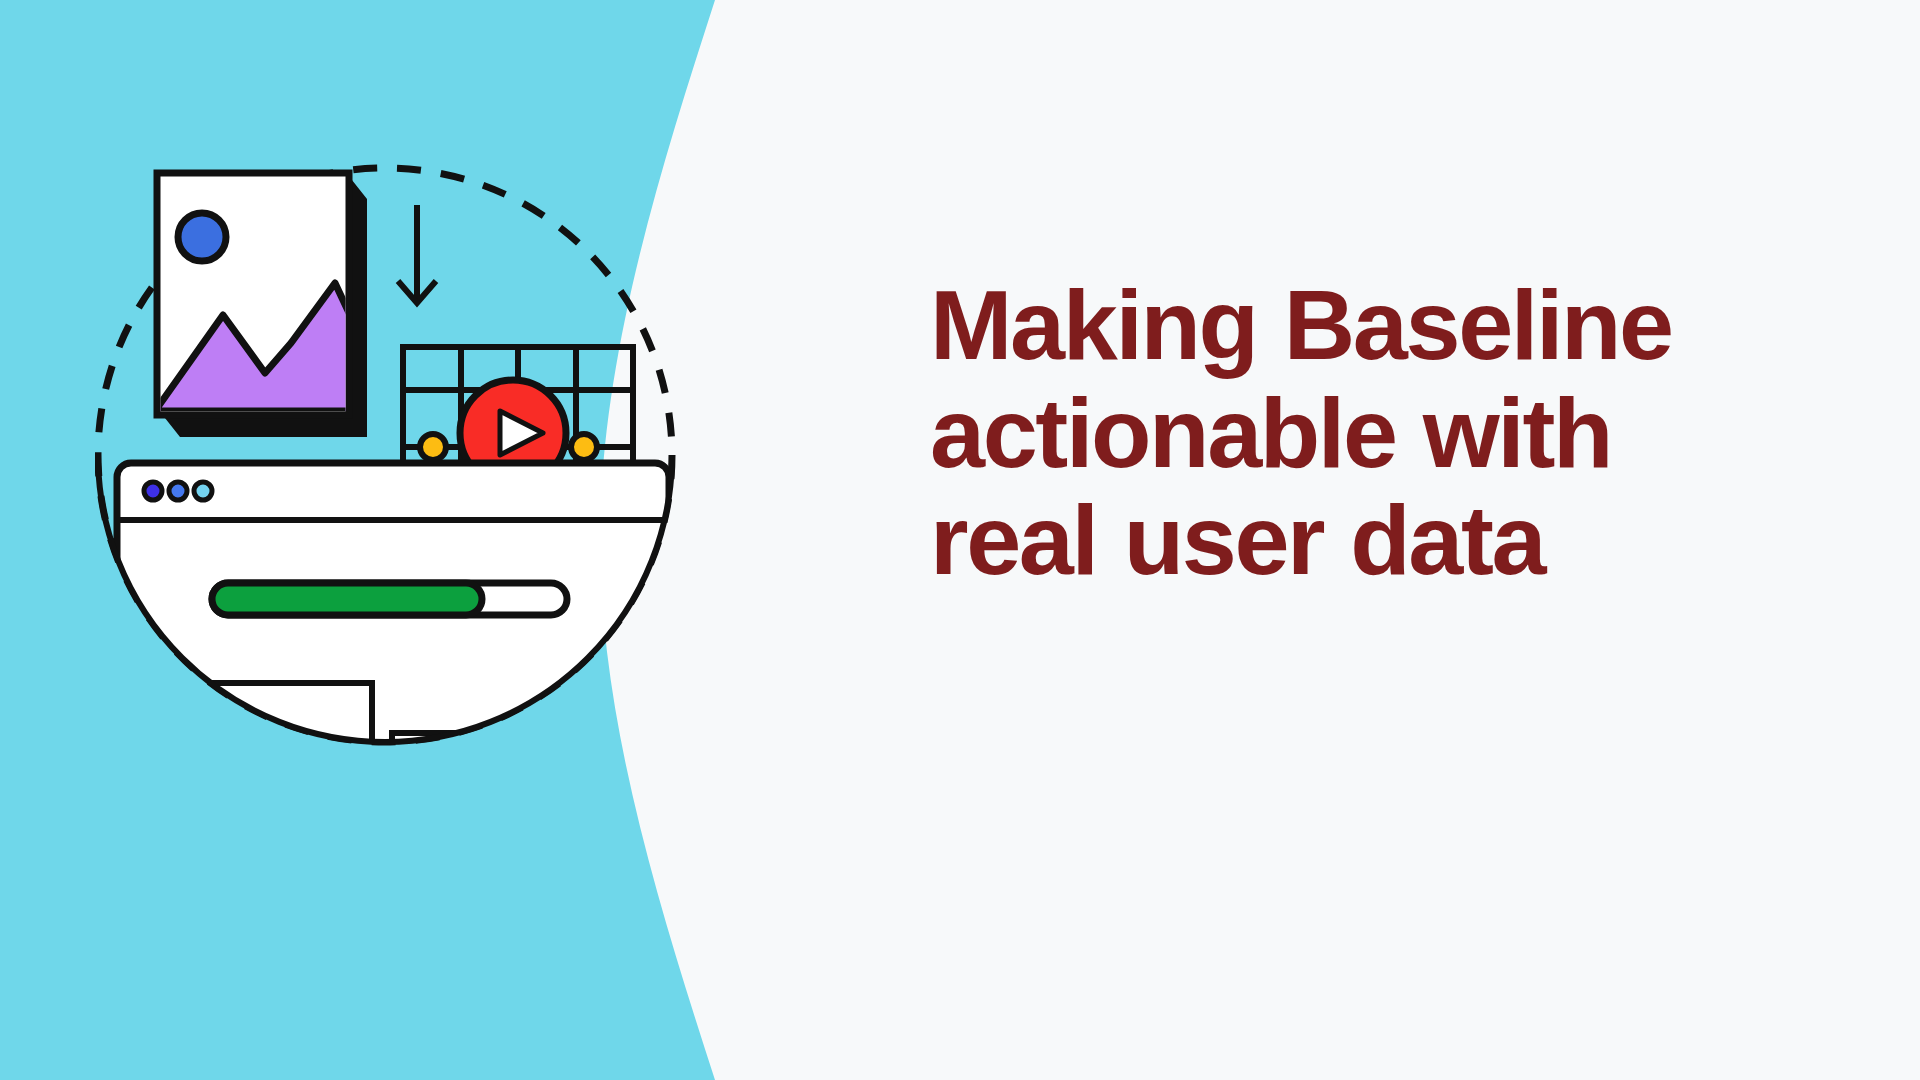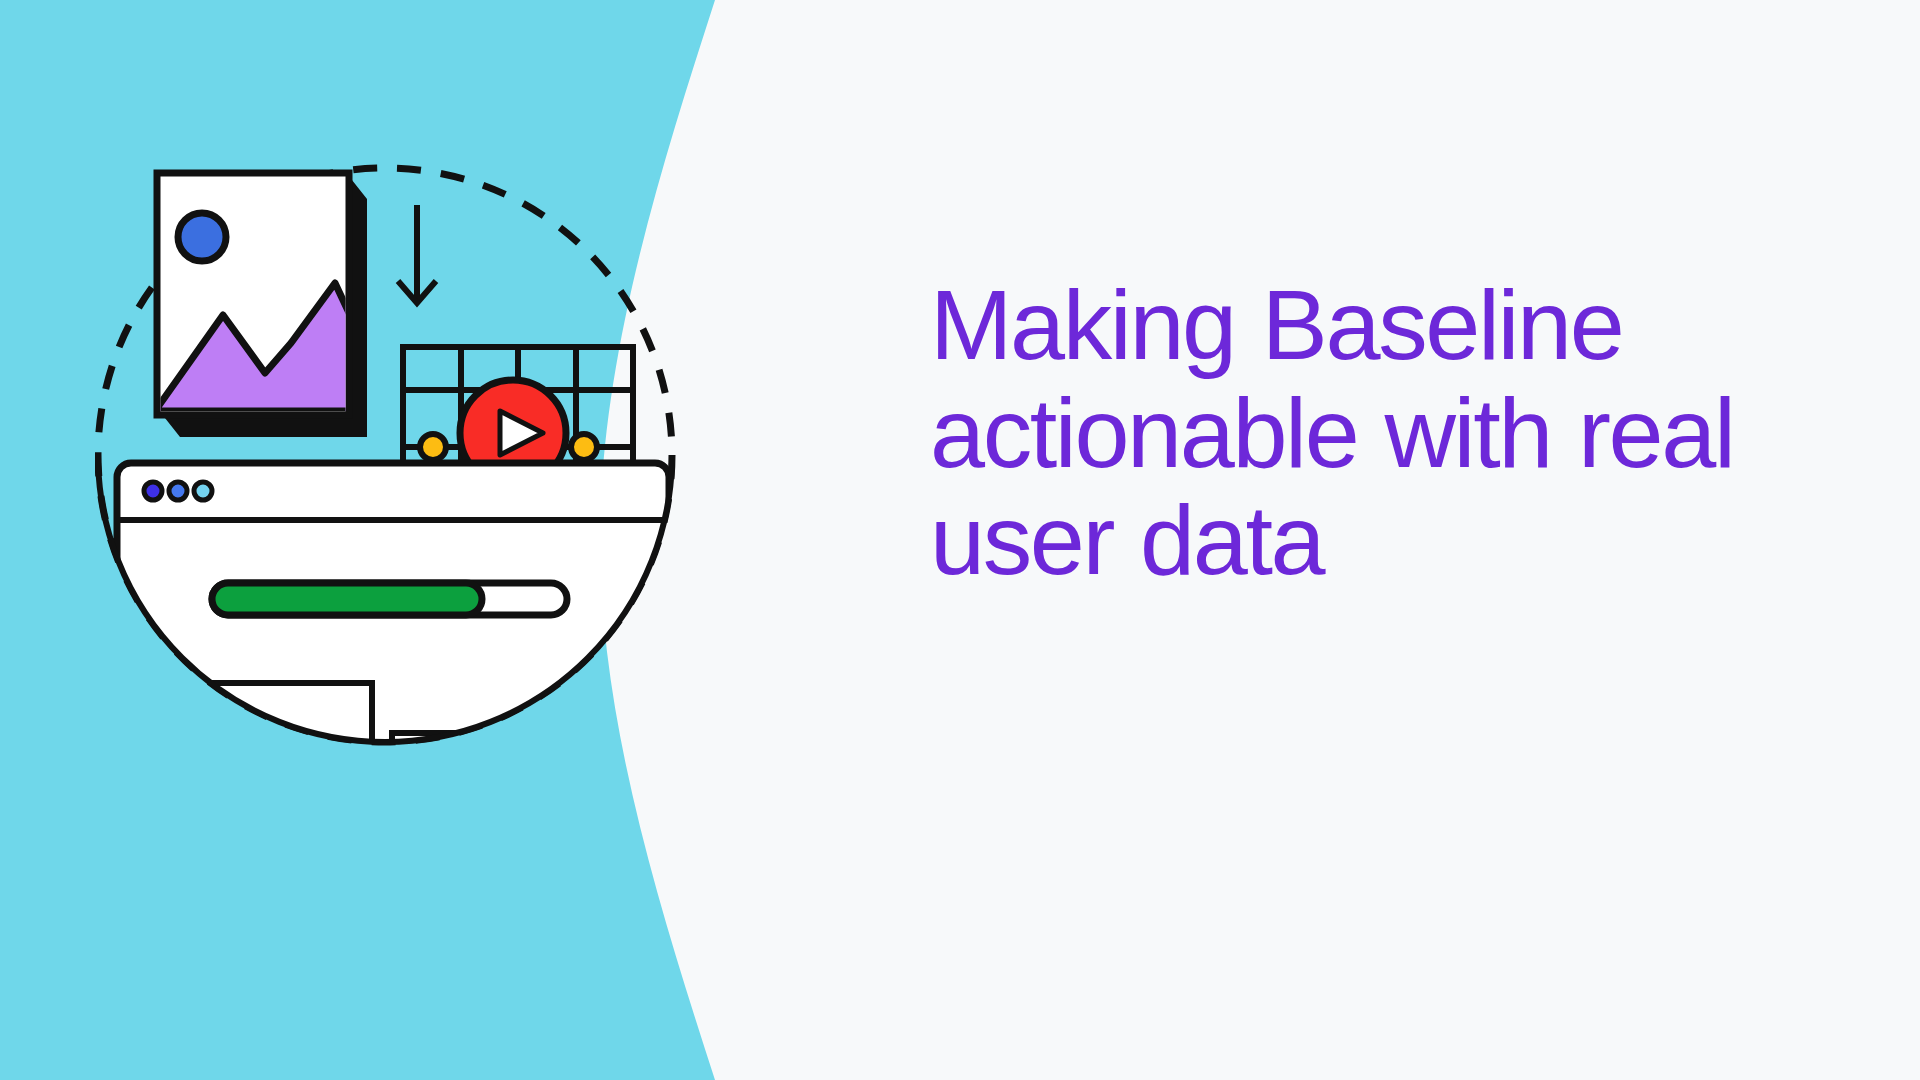--- a/index.html
+++ b/index.html
@@ -33,23 +33,23 @@
     width: 620px;
     height: 640px;
   }
   #headline {
     position: absolute;
     left: 930px;
     top: 205px;
     width: 870px;
     font-size: 99px;
     line-height: 1.085;
-    font-weight: 400;
+    font-weight: 700;
     letter-spacing: -2.4px;
-    color: #6d28d9;
+    color: #7f1d1d;
     font-family: "Liberation Sans", sans-serif;
     word-spacing: 2px;
   }
 </style>
 </head>
 <body>
 
 <div id="stage">
 
   <div id="bg-right"></div>

